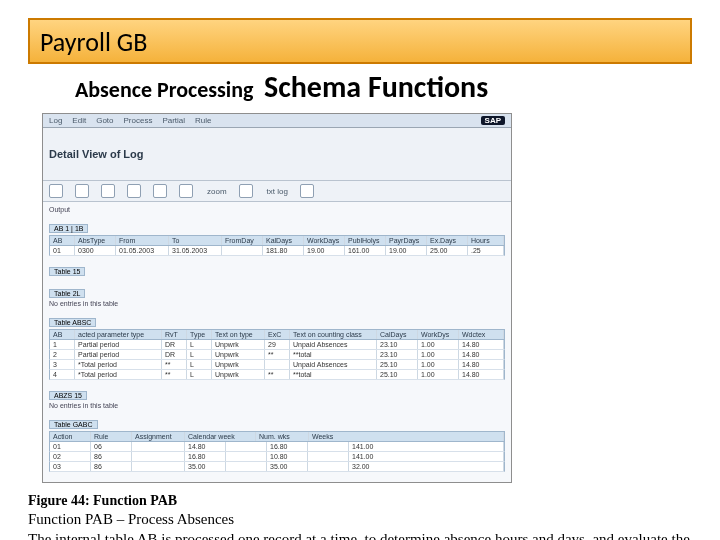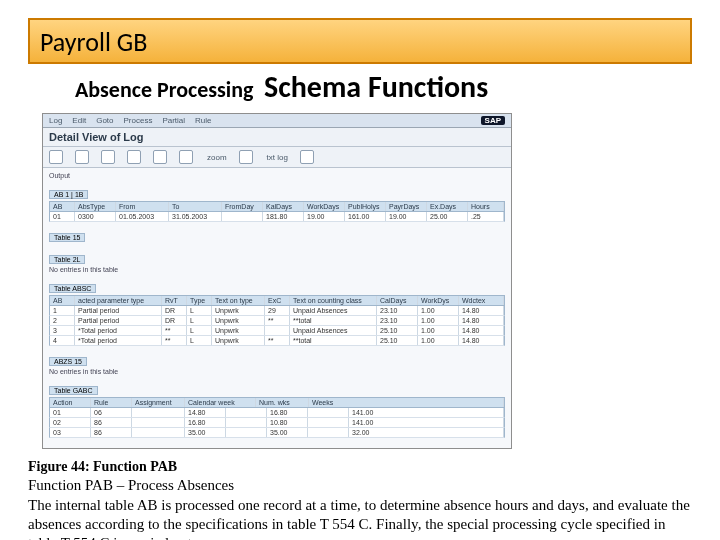--- a/index.html
+++ b/index.html
@@ -13,21 +13,21 @@
   .figcap{font-family:Liberation Serif, serif;font-size:14px;font-weight:700;}
   .figsub{font-family:"Times New Roman",serif;font-size:15px;font-weight:400;margin-top:2px;}
   .body-text{font-family:"Times New Roman",serif;font-size:15px;line-height:1.25;margin-top:2px;}
 
   
   .sap{width:468px;margin:8px 0 10px 14px;border:1px solid #8e8e8e;font-family:Arial,sans-serif;}
   .sap .menubar{background:#d9e3ef;border-bottom:1px solid #9aa6b3;padding:2px 6px;font-size:8px;color:#4a5a6a;
     display:flex;gap:10px;}
   .sap .logo{margin-left:auto;font-weight:700;color:#fff;background:#0f172a;border-radius:2px;
     padding:0 4px;font-size:8px;}
-  .sap .titlebar{background:#eef2f7;padding:3px 6px;font-size:11px;font-weight:700;color:#2b3a4a;
+  .sap .titlebar{background:#eef2f7;padding:20px 6px;font-size:11px;font-weight:700;color:#2b3a4a;
     border-bottom:1px solid #b9c3cf;}
   .sap .toolbar{background:#eef2f7;padding:3px 6px;border-bottom:1px solid #b9c3cf;display:flex;gap:12px;
     align-items:center;}
   .sap .toolbar .tb{width:12px;height:12px;border:1px solid #8fa0b3;background:#fff;border-radius:2px;}
   .sap .toolbar .lbl{font-size:8px;color:#4a5a6a;margin-left:2px;}
   .sap .pane{background:#f6f8fb;padding:4px 6px 6px 6px;}
   .sap .section{margin:4px 0;}
   .sap .hrow{display:flex;background:#cfe0ef;border:1px solid #9fb6cc;font-size:7px;color:#2b3a4a;}
   .sap .hrow span,.sap .drow span{padding:1px 3px;border-right:1px solid #cdd8e3;white-space:nowrap;overflow:hidden;}
   .sap .drow{display:flex;background:#fff;border-left:1px solid #9fb6cc;border-right:1px solid #9fb6cc;

